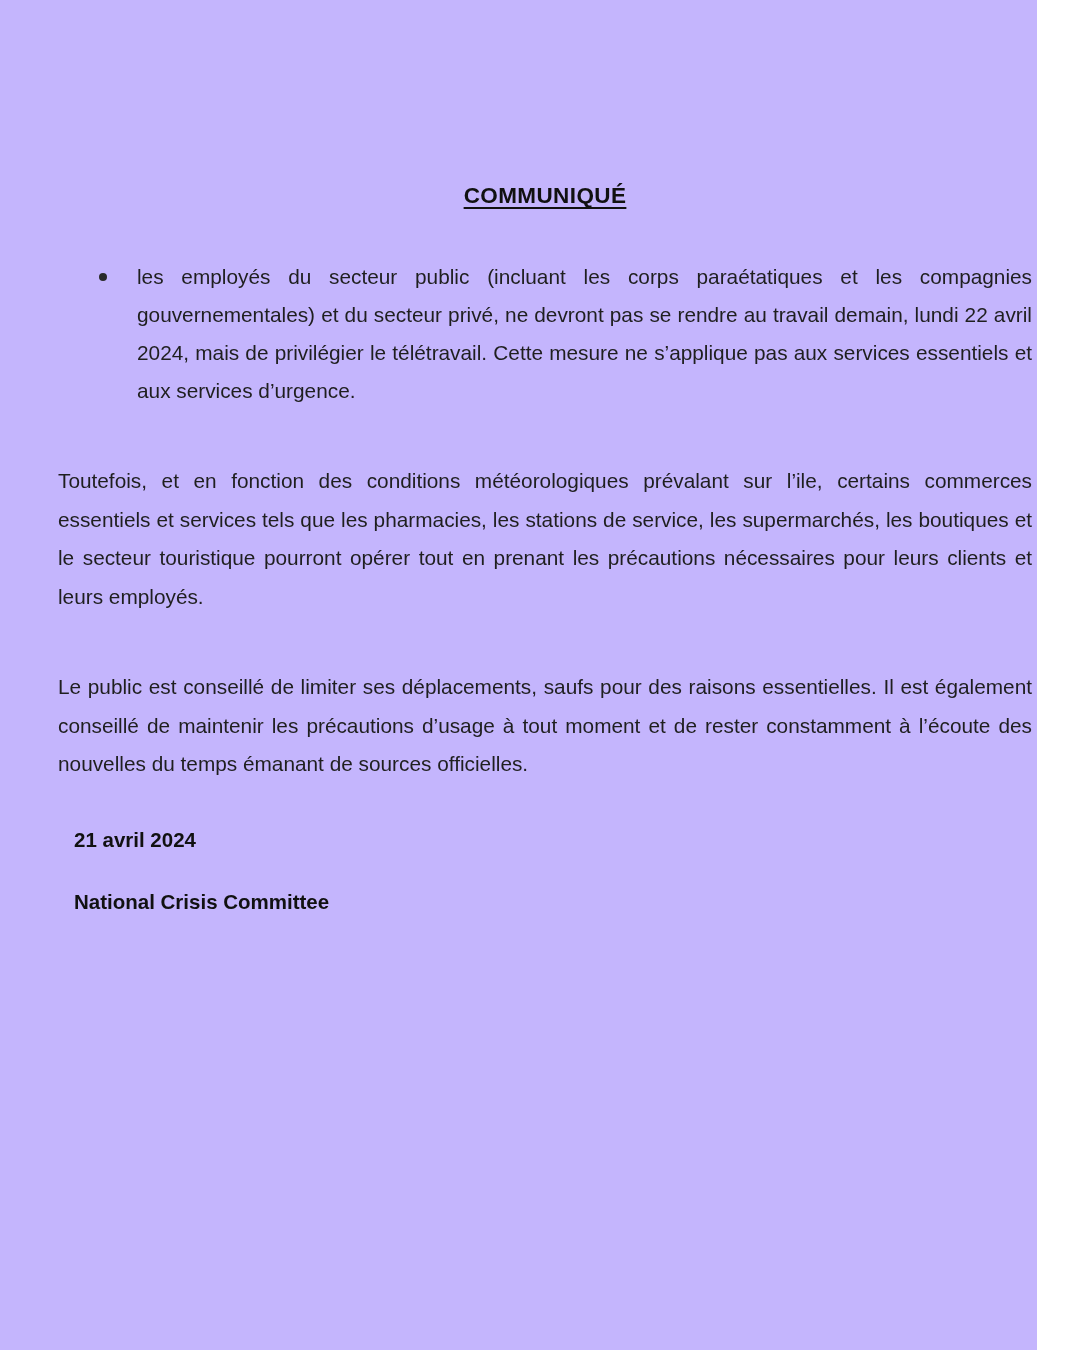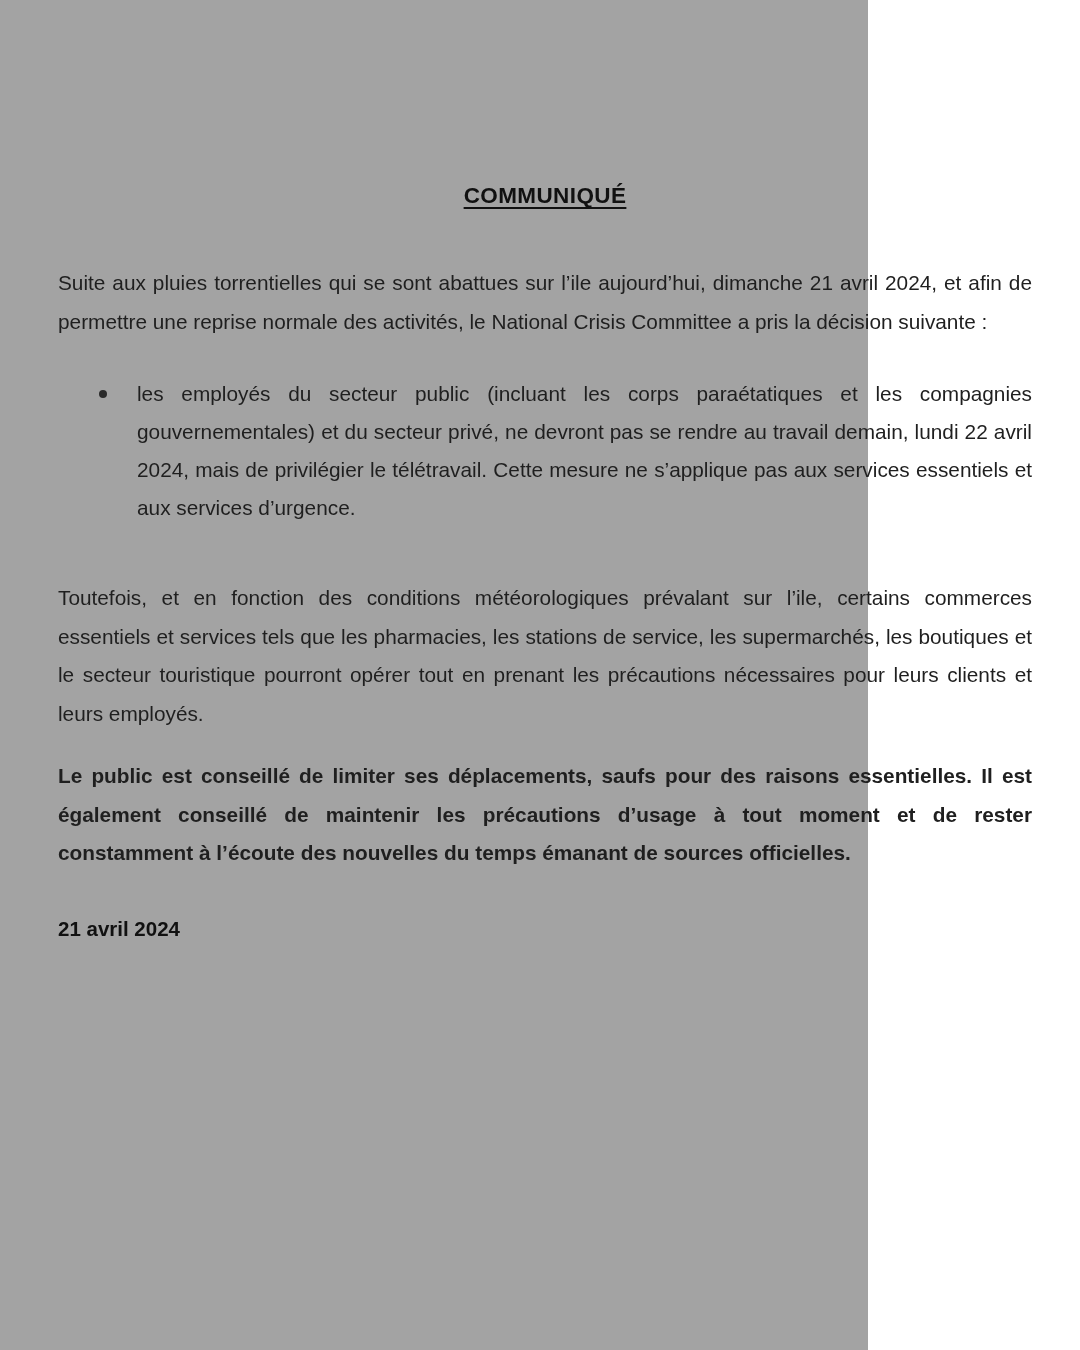--- a/index.html
+++ b/index.html
@@ -12,23 +12,23 @@
     width: 1080px;
     height: 1350px;
     font-family: "Liberation Sans", "DejaVu Sans", sans-serif;
     color: #1c1c1c;
     -webkit-font-smoothing: antialiased;
     overflow: hidden;
   }
 
   .page {
     position: relative;
-    width: 868px;
+    width: 1037px;
     height: 1350px;
-    background: #a3a3a3;
+    background: #c4b5fd;
     box-sizing: border-box;
   }
 
   .content {
     position: absolute;
     left: 58px;
     top: 0;
     width: 974px;   
   }
 
@@ -52,21 +52,21 @@
   .para {
     font-size: 20.8px;
     line-height: 38.5px;
     text-align: justify;
     text-justify: inter-word;
     color: #1f1f1f;
     margin: 0;
   }
   .para.first { margin-top: 40px; }
   .para.gap-toutefois { margin-top: 52px; }
-  .para.gap-public { margin-top: 24px; font-weight: bold; }
+  .para.gap-public { margin-top: 52px; }
 
   
   .bullet-list {
     margin: 34px 0 0 0;
     padding: 0;
     list-style: none;
   }
   .bullet-item {
     position: relative;
     padding-left: 79px;   
@@ -98,45 +98,45 @@
     margin-bottom: 3px;
   }
 
   
   .sign-block { margin-top: 40px; }
   .sign-line {
     font-size: 20.5px;
     font-weight: bold;
     line-height: 32px;
     color: #111111;
-    margin: 0;
+    margin: 16px;
   }
   .sign-line.org { margin-top: 30px; }
 </style>
 </head>
 <body>
 
 <div class="page">
   <div class="content">
 
     <div class="doc-title-wrap">
       <h1 class="doc-title">COMMUNIQUÉ</h1>
     </div>
 
-    <p class="para first">Suite aux pluies torrentielles qui se sont abattues sur l’ile aujourd’hui, dimanche 21 avril 2024, et afin de permettre une reprise normale des activités, le National Crisis Committee a pris la décision suivante :</p>
 
     <ul class="bullet-list">
       <li class="bullet-item">
         <span class="bullet-marker"></span>
         <span>les employés du secteur public (incluant les corps paraétatiques et les compagnies gouvernementales) et du secteur privé, ne devront pas se rendre au travail demain, lundi 22 avril 2024, mais de privilégier le télétravail. Cette mesure ne s’applique pas aux services essentiels et aux services d’urgence.</span>
       </li>
     </ul>
 
     <p class="para gap-toutefois">Toutefois, et en fonction des conditions météorologiques prévalant sur l’ile, certains commerces essentiels et services tels que les pharmacies, les stations de service, les supermarchés, les boutiques et le secteur touristique pourront opérer tout en prenant les précautions nécessaires pour leurs clients et leurs employés.</p>
 
     <p class="para gap-public">Le public est conseillé de limiter ses déplacements, saufs pour des raisons essentielles. Il est également conseillé de maintenir les précautions d’usage à tout moment et de rester constamment à l’écoute des nouvelles du temps émanant de sources officielles.</p>
 
     <div class="sign-block">
       <p class="sign-line date">21 avril 2024</p>
+      <p class="sign-line org">National Crisis Committee</p>
     </div>
 
   </div>
 </div>
 
 </body></html>

